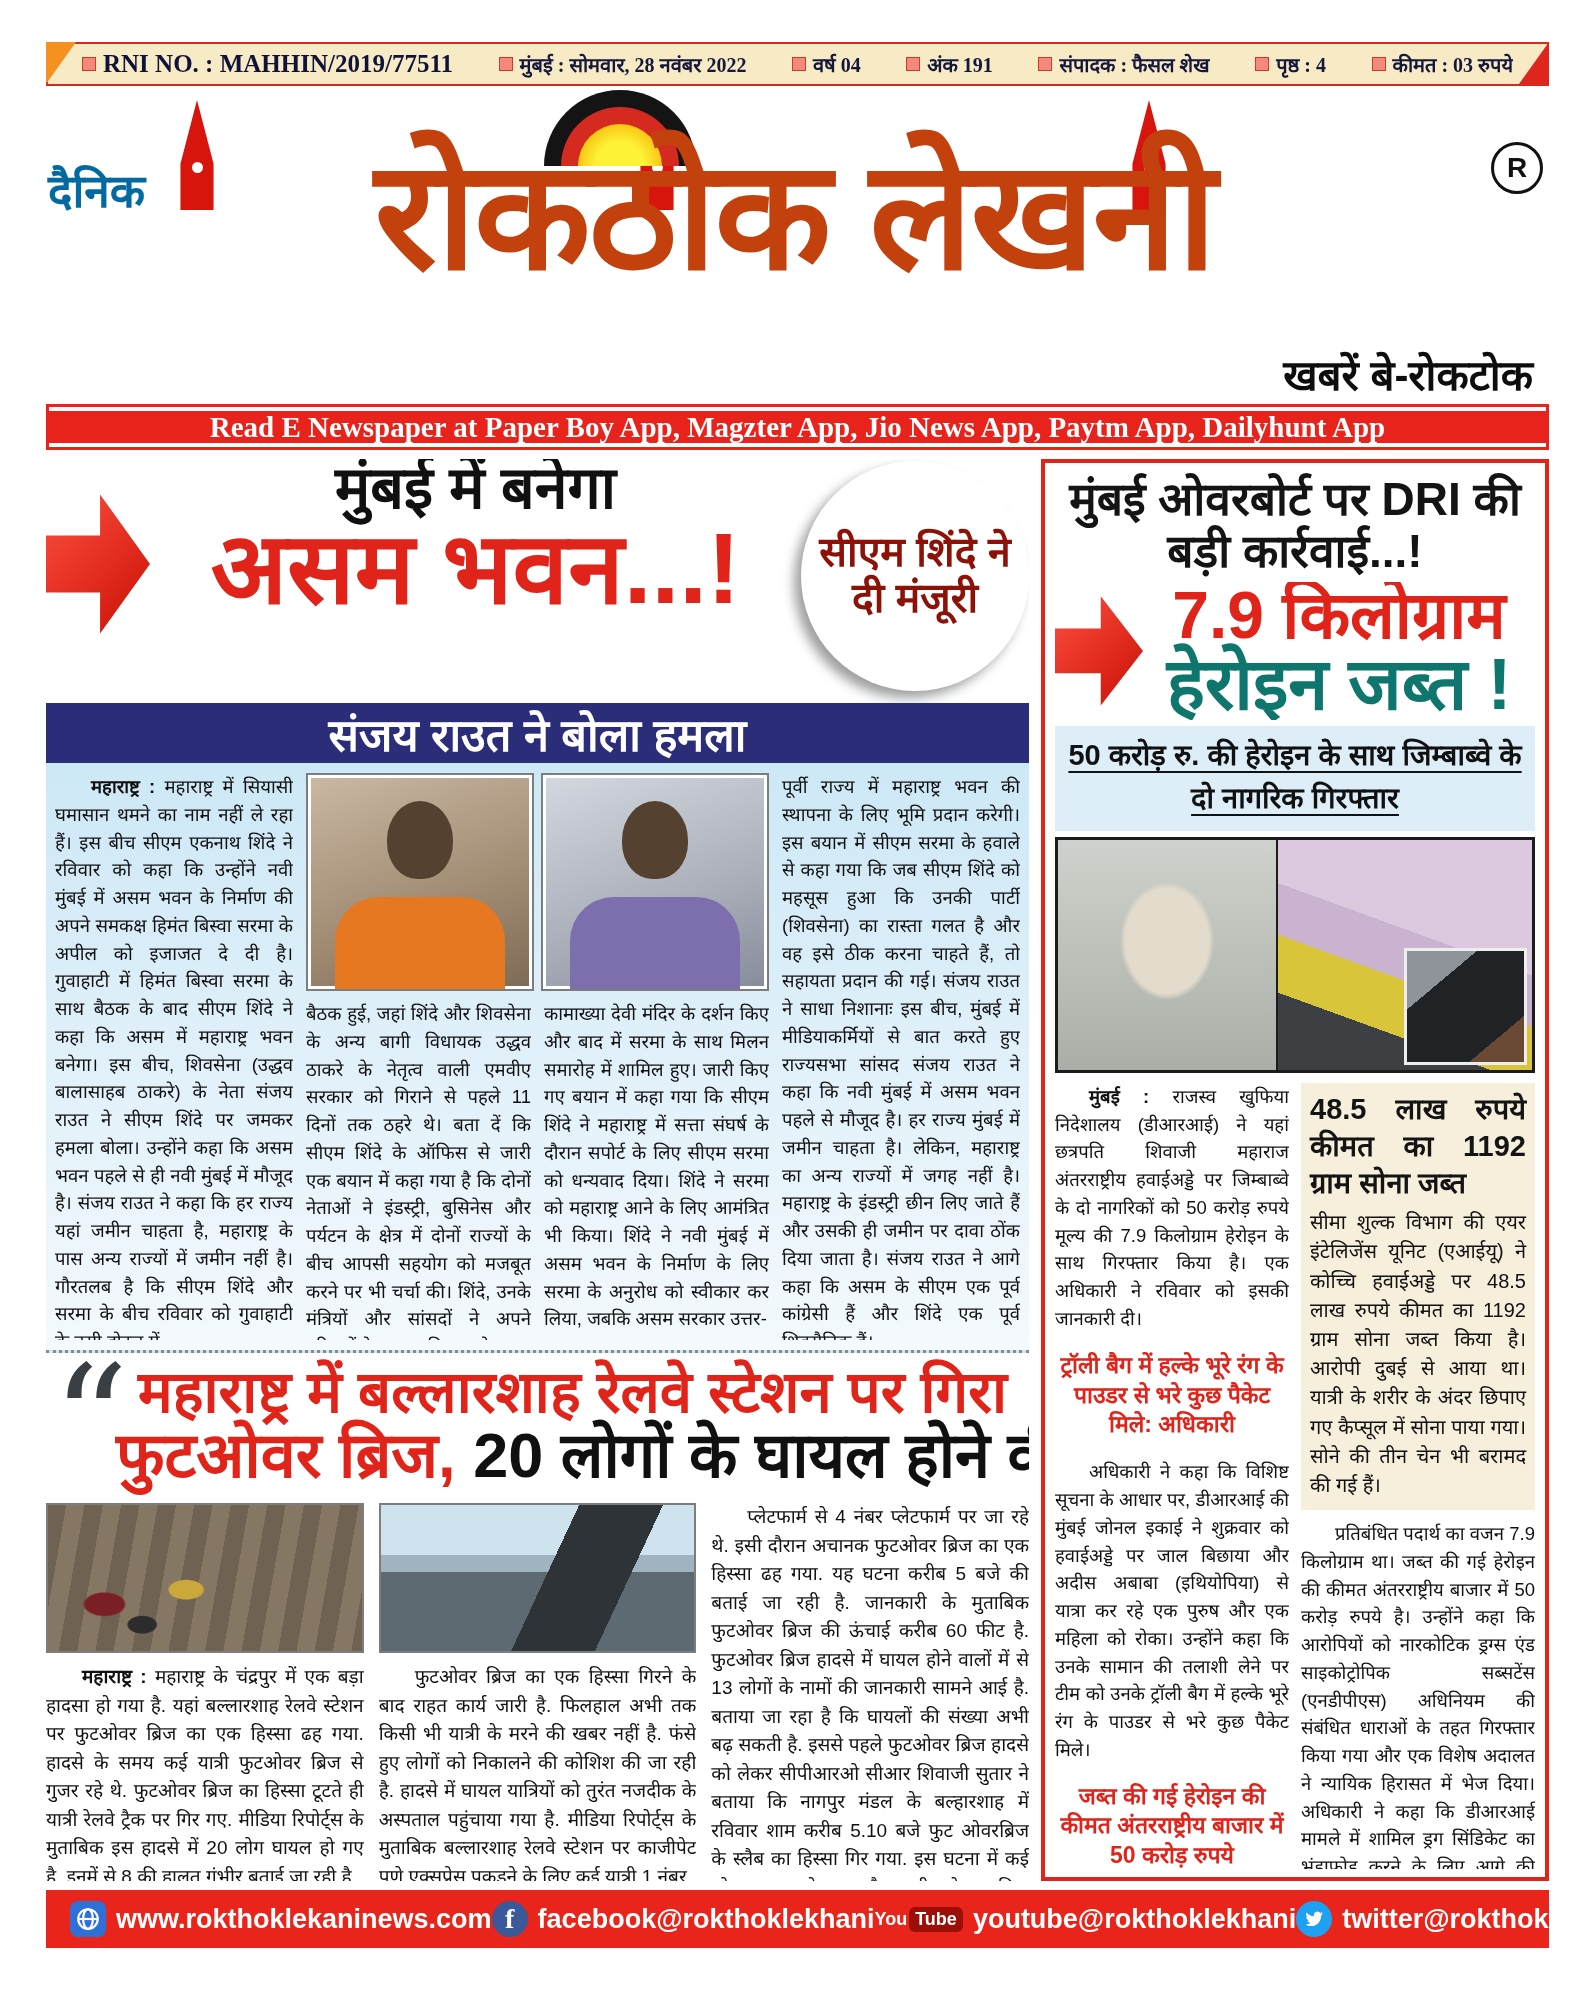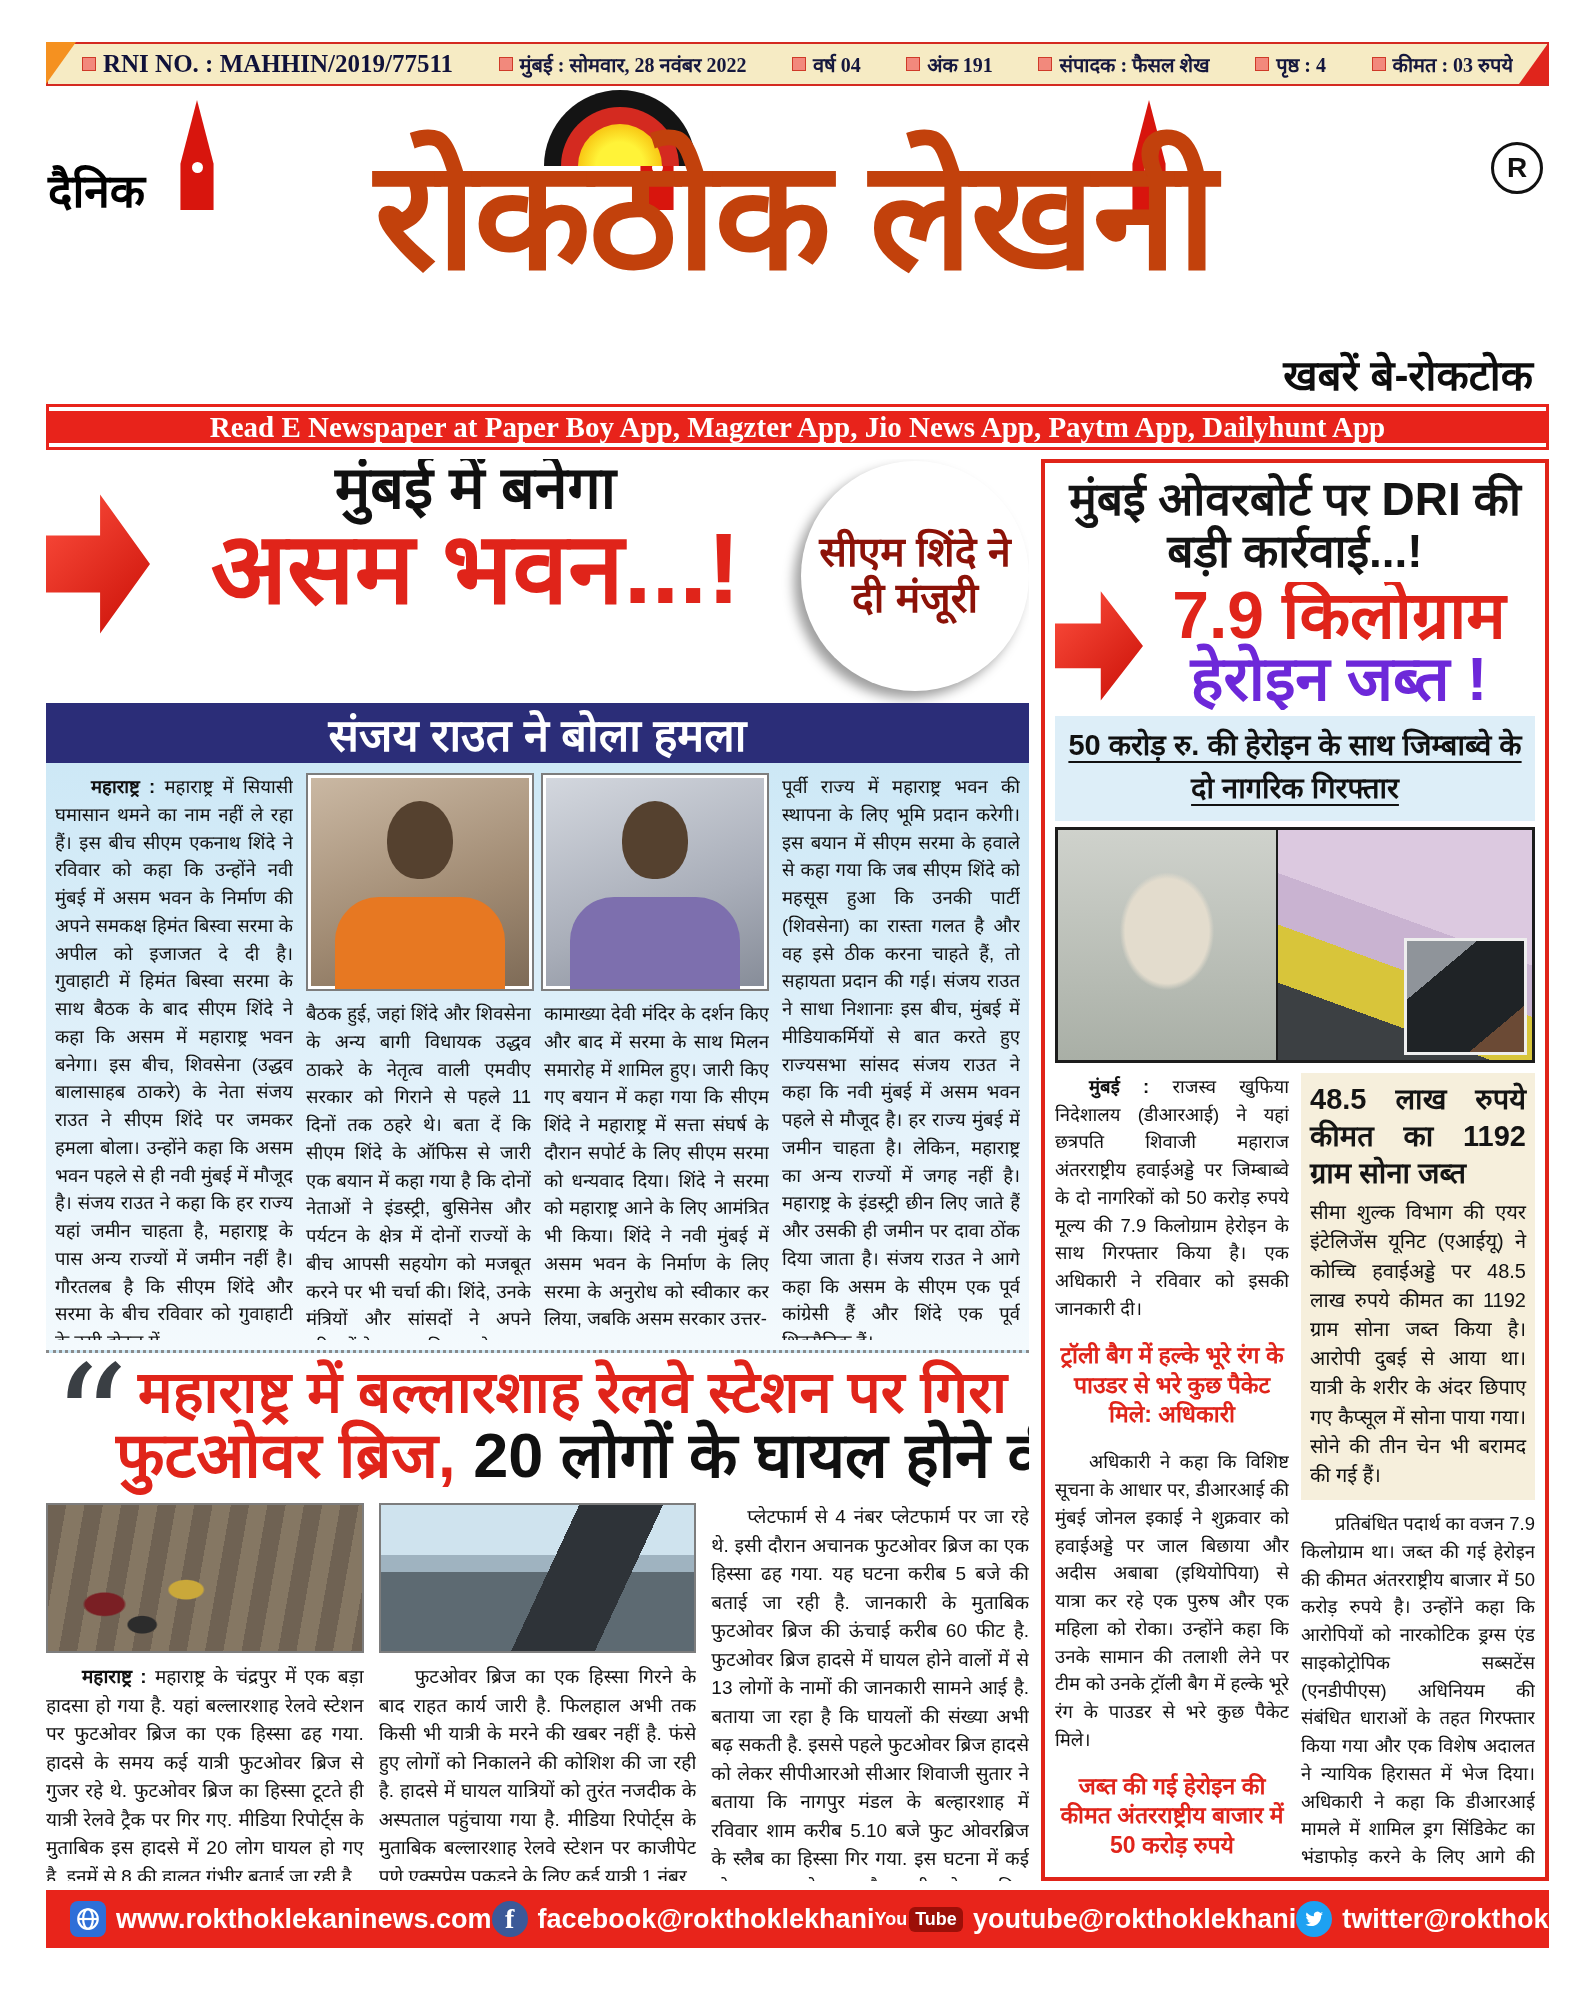--- a/index.html
+++ b/index.html
@@ -11,21 +11,21 @@
           justify-content:space-between;padding:0 34px;position:relative;
           font-family:"Liberation Serif",serif;font-weight:bold;color:#15173d;}
   .topbar-item{display:flex;align-items:center;gap:7px;font-size:20px;white-space:nowrap;overflow:hidden;}
   .topbar-item.rni{font-size:25px;color:#10123a;}
   .sq{width:12px;height:12px;background:#f2897c;border:1px solid #cf3a28;display:inline-block;flex:none;}
   .tri{position:absolute;top:-2px;width:0;height:0;}
   .tri.left{left:-2px;border-top:42px solid #f59120;border-right:30px solid transparent;}
   .tri.right{right:-2px;border-bottom:42px solid #e0251c;border-left:30px solid transparent;}
   
   .masthead{position:relative;height:318px;}
-  .daily{position:absolute;left:2px;top:72px;font-size:46px;font-weight:900;color:#000000;}
+  .daily{position:absolute;left:2px;top:72px;font-size:46px;font-weight:900;color:#0369a1;}
   .mast-title{position:absolute;left:40px;right:46px;top:34px;margin:0;text-align:center;
         color:#c2410c;font-size:152px;font-weight:900;line-height:1.25;letter-spacing:-2px;
         font-family:"Liberation Sans",sans-serif;white-space:nowrap;overflow:visible;}
   .nib{position:absolute;top:14px;width:46px;height:110px;}
   .nib::before{content:"";position:absolute;inset:0;background:#d8150d;
         clip-path:polygon(50% 0,86% 58%,86% 100%,14% 100%,14% 58%);}
   .nib::after{content:"";position:absolute;left:50%;top:56%;width:11px;height:11px;margin-left:-5px;
         background:#fff;border-radius:50%;}
   .nib.n1{left:128px;} .nib.n2{left:588px;} .nib.n3{left:1080px;}
   .sun{position:absolute;left:498px;top:2px;width:152px;height:78px;}
@@ -96,21 +96,21 @@
         linear-gradient(115deg,transparent 52%,#2e3338 52% 74%,transparent 74%),
         linear-gradient(180deg,#cfe3ee 0 34%,#9fb3c0 34% 46%,#5d6a72 46% 100%);}
   
   .dri{flex:1;border:4px solid #e02419;background:#fff;padding:4px 10px 8px;box-sizing:border-box;
         display:flex;flex-direction:column;overflow:hidden;}
   .dri-hblack{text-align:center;font-size:46px;font-weight:900;line-height:1.14;color:#141414;padding:6px 0 2px;}
   .dri-red-row{display:flex;align-items:center;margin-top:2px;}
   .arrow.med{width:88px;height:124px;flex:none;}
   .dri-red-txt{flex:1;text-align:center;line-height:1.0;overflow:hidden;}
   .dri-hred1{font-size:66px;font-weight:900;color:#e0241a;white-space:nowrap;}
-  .dri-hred2{font-size:62px;font-weight:900;color:#6d28d9;white-space:nowrap;}
+  .dri-hred2{font-size:72px;font-weight:900;color:#0f766e;white-space:nowrap;}
   .dri-subhead{background:#ddeef8;text-align:center;font-size:29px;font-weight:900;
         padding:8px 2px 10px;margin-top:6px;line-height:1.5;}
   .dri-subhead span{text-decoration:underline;text-underline-offset:6px;}
   .dri-photos{height:230px;flex:none;display:flex;border:3px solid #1c1c1c;margin-top:6px;position:relative;}
   .ph-powder{width:46%;flex:none;background:
         radial-gradient(76px 95px at 50% 44%,#e3dccd 0 55%,transparent 62%),
         linear-gradient(180deg,#cfd2cc,#a9afa6);border-right:2px solid #1c1c1c;}
   .ph-case{flex:1;background:linear-gradient(200deg,#dcc9e0 0 42%,#c9b3d1 42% 58%,#d8c53a 58% 76%,#3c4043 76% 100%);
         position:relative;}
   .inset{position:absolute;right:5px;bottom:5px;width:46%;height:48%;border:3px solid #eee;

